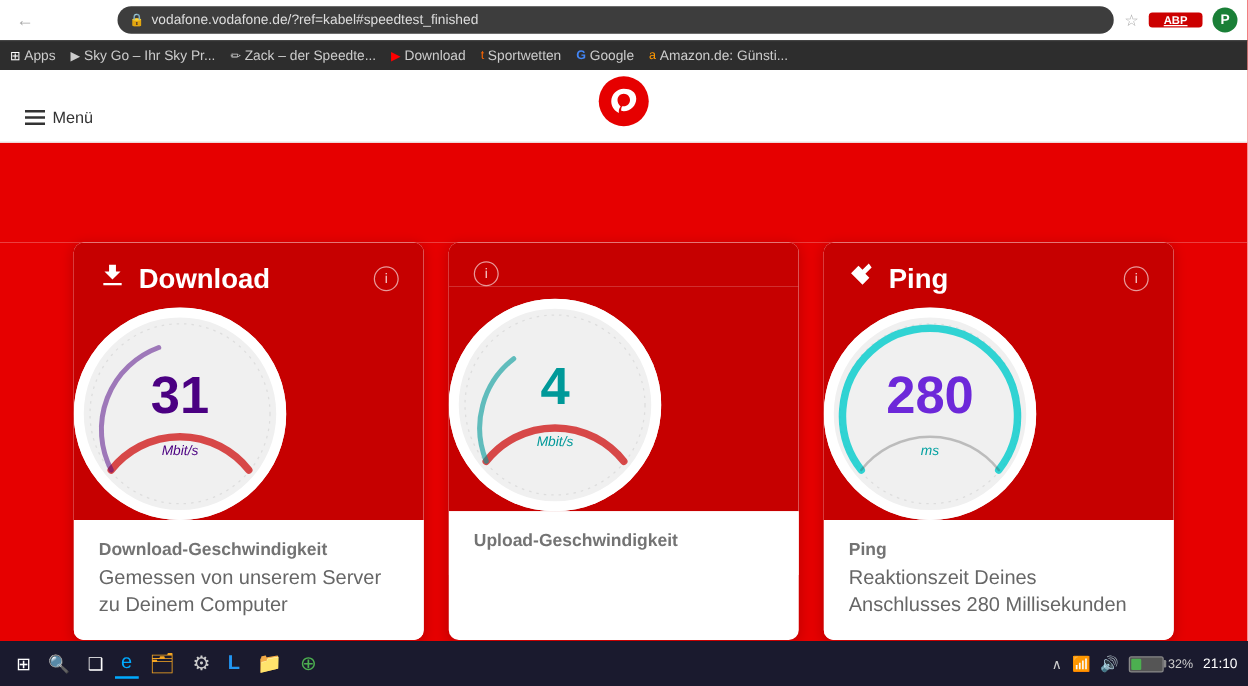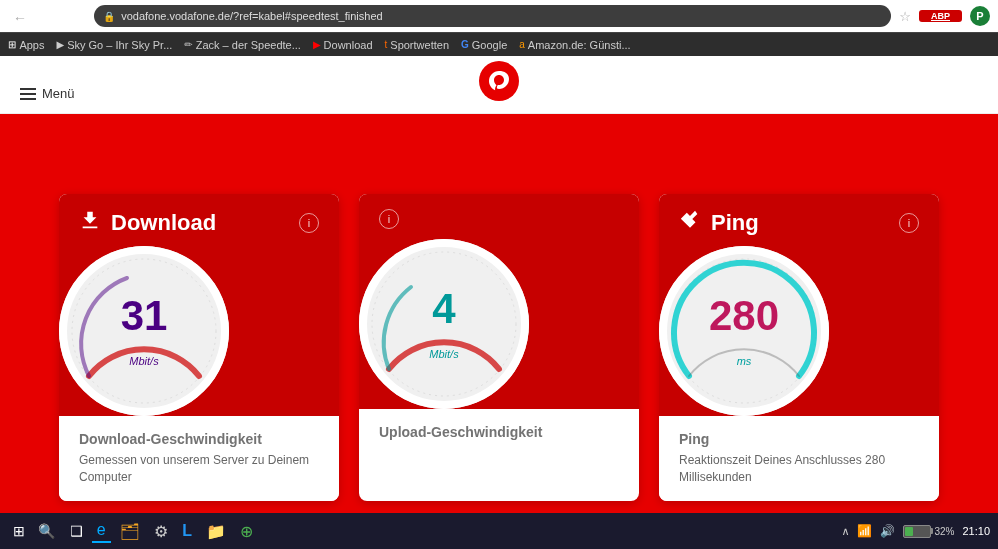--- a/index.html
+++ b/index.html
@@ -229,36 +229,36 @@
     .gauge-unit {
       font-size: 11px;
       z-index: 1;
       margin-top: 18px;
       font-style: italic;
     }
     .download-value { color: #4b0082; }
     .download-unit { color: #4b0082; }
     .upload-value { color: #009999; }
     .upload-unit { color: #009999; }
-    .ping-value { color: #be185d; }
+    .ping-value { color: #6d28d9; }
     .ping-unit { color: #00a0a0; }
 
     
     .card-bottom {
       background: #fff;
       padding: 15px 20px;
     }
     .card-label {
       font-weight: bold;
       font-size: 14px;
       color: #737373;
       margin-bottom: 5px;
     }
     .card-desc {
-      font-size: 12px;
+      font-size: 16px;
       color: #666;
       line-height: 1.4;
     }
 
     
     .taskbar {
       position: fixed;
       bottom: 0;
       width: 998px;
       height: 36px;

